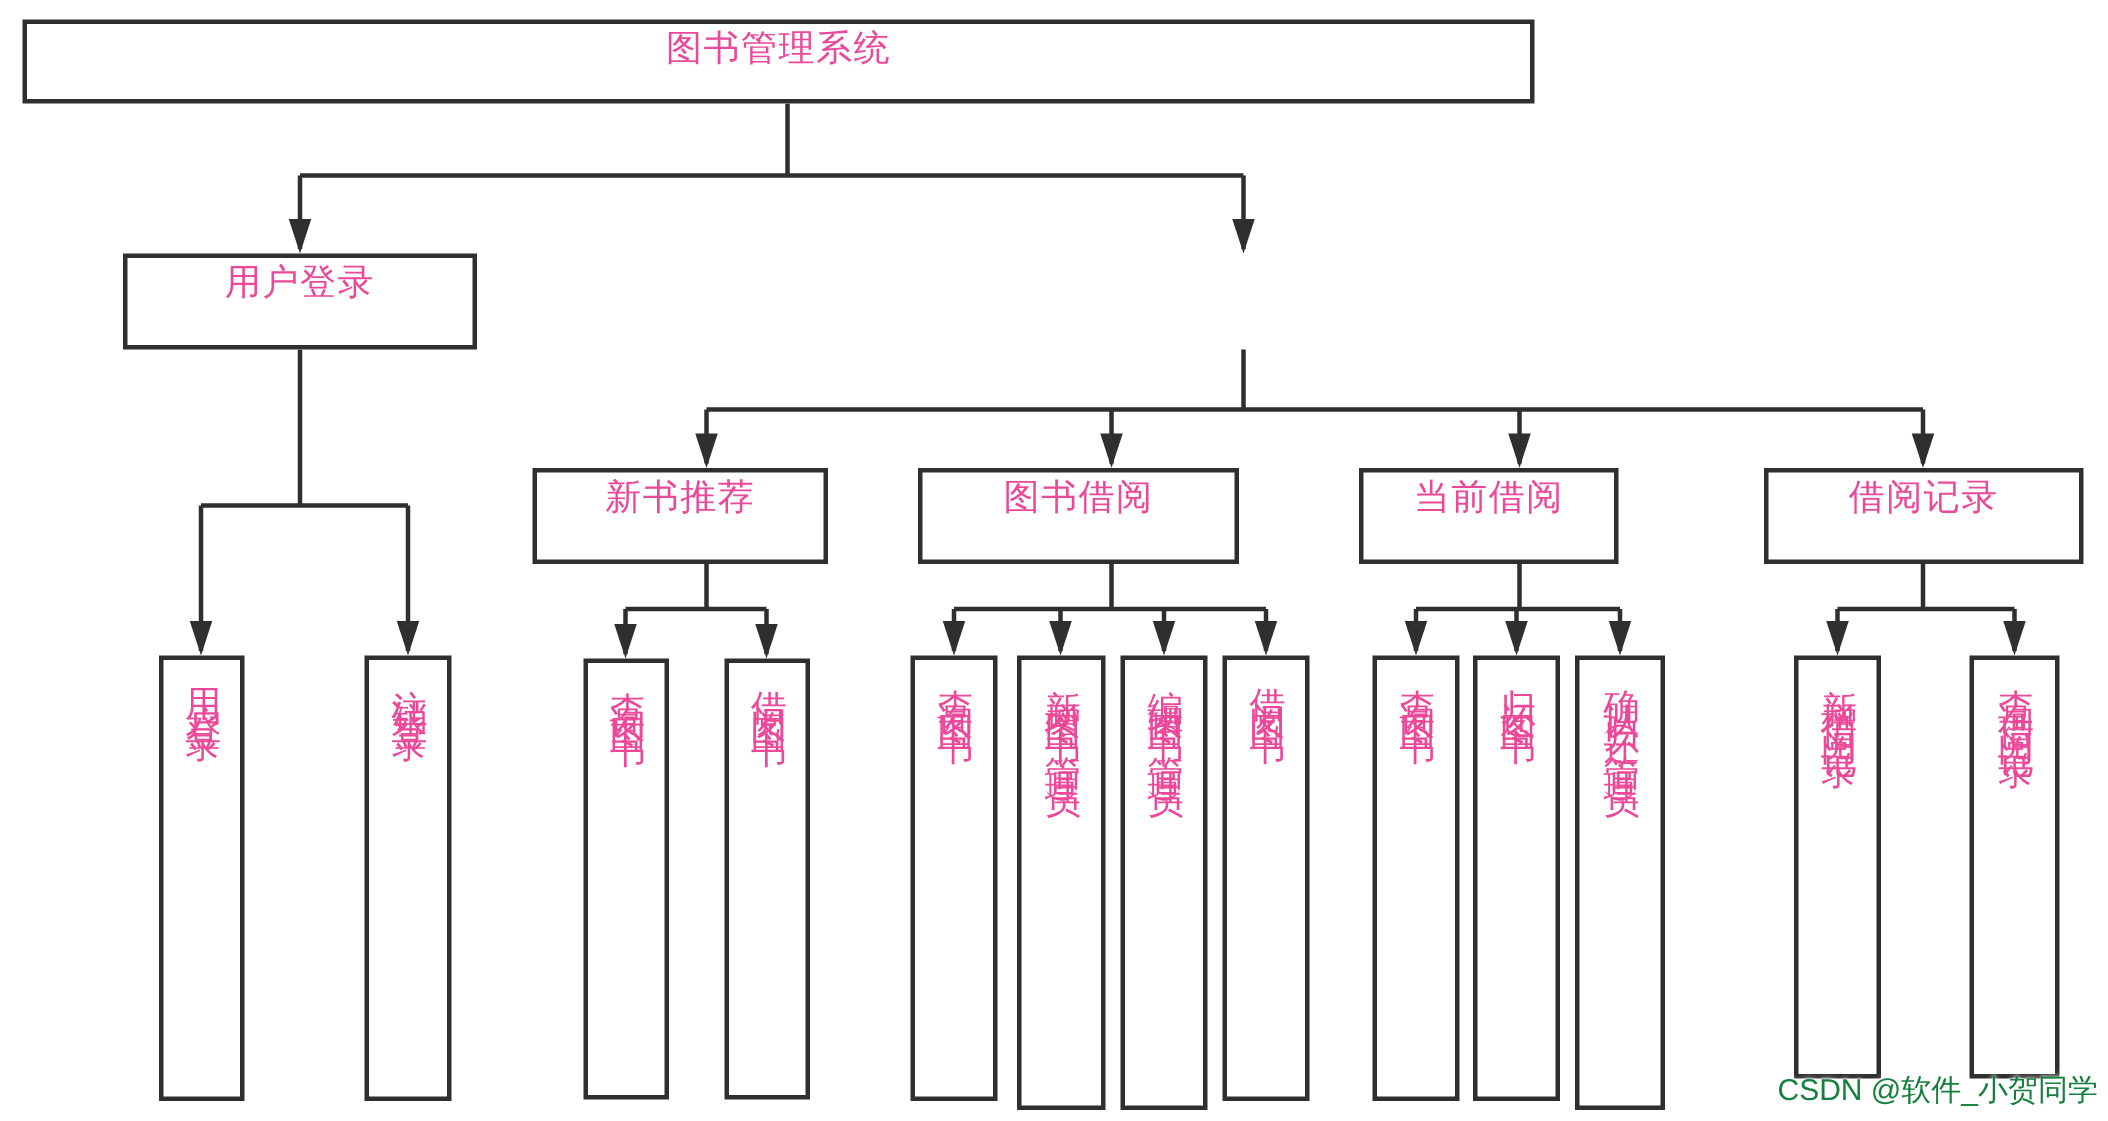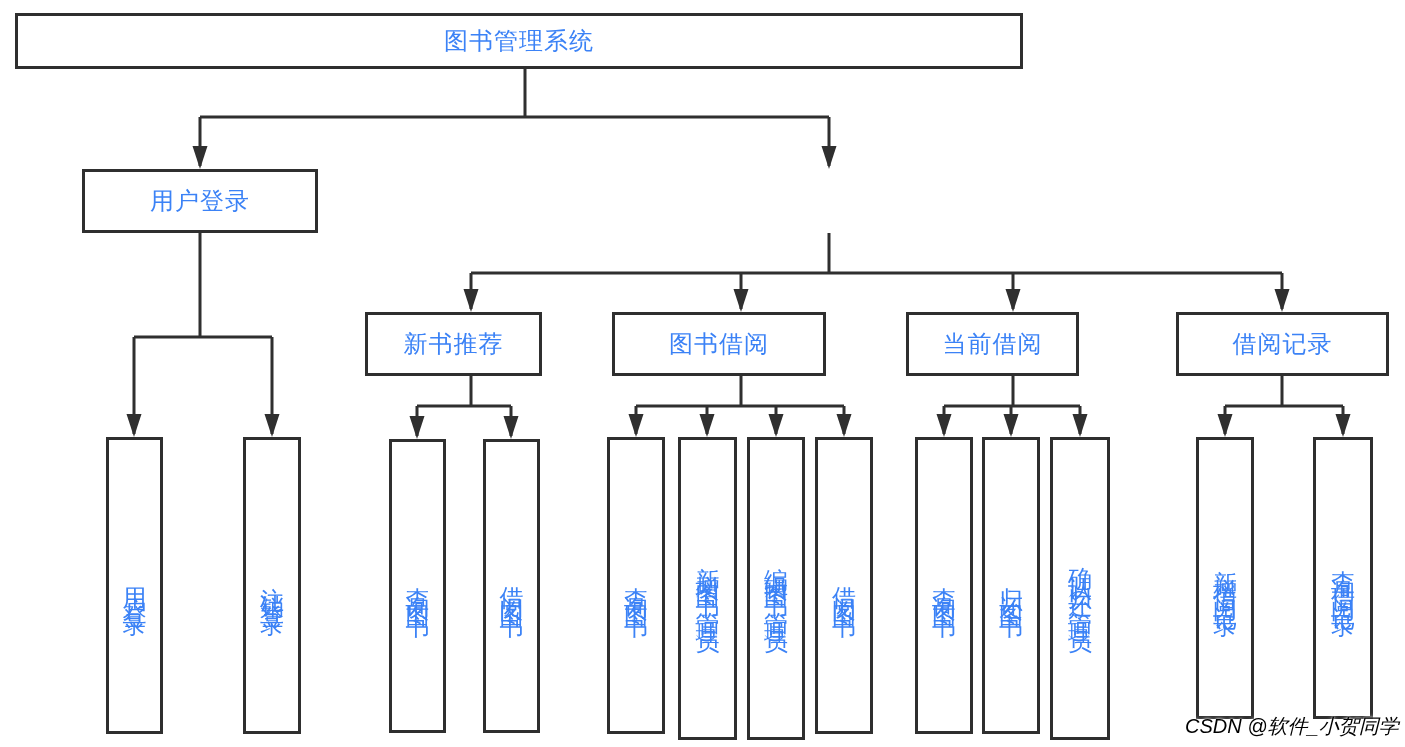--- a/index.html
+++ b/index.html
@@ -19,46 +19,45 @@
     position: absolute;
     left: 0; top: 0;
     width: 1405px; height: 747px;
   }
   .node {
     position: absolute;
     box-sizing: border-box;
     border: 3px solid #2f2f2f;
     background: #ffffff;
     display: flex;
-    align-items: center;
+    align-items: flex-start;
     justify-content: center;
-    color: #3b82f6;
+    color: #ec4899;
   }
   .node.h span {
     font-size: 24px;
     letter-spacing: 1px;
     white-space: nowrap;
   }
   .node.v span {
     writing-mode: vertical-rl;
     text-orientation: mixed;
     font-size: 24px;
     letter-spacing: 9px;
     line-height: 1;
     white-space: nowrap;
   }
   .watermark {
     position: absolute;
     left: 1185px;
     top: 713px;
     font-size: 20px;
-    color: #000000;
+    color: #15803d;
     white-space: nowrap;
     text-shadow: 0 0 4px #ffffff, 0 0 2px #ffffff;
-    font-style: italic;
   }
 </style>
 </head>
 <body>
 
 <div id="canvas">
 
   <svg id="wires" viewBox="0 0 1405 747" fill="#2f2f2f" stroke="#2f2f2f" stroke-width="3">
 
     <g>
@@ -110,21 +109,21 @@
   </svg>
 
   <div class="node h" style="left:15px;top:13px;width:1008px;height:56px">
     <span>图书管理系统</span>
   </div>
 
   <div class="node h" style="left:82px;top:169px;width:236px;height:64px">
     <span>用户登录</span>
   </div>
 
-  <div class="node h" style="left:365px;top:312px;width:177px;height:64px">
+  <div class="node h" style="left:355px;top:312px;width:197px;height:64px">
     <span>新书推荐</span>
   </div>
   <div class="node h" style="left:612px;top:312px;width:214px;height:64px">
     <span>图书借阅</span>
   </div>
   <div class="node h" style="left:906px;top:312px;width:173px;height:64px">
     <span>当前借阅</span>
   </div>
   <div class="node h" style="left:1176px;top:312px;width:213px;height:64px">
     <span>借阅记录</span>

